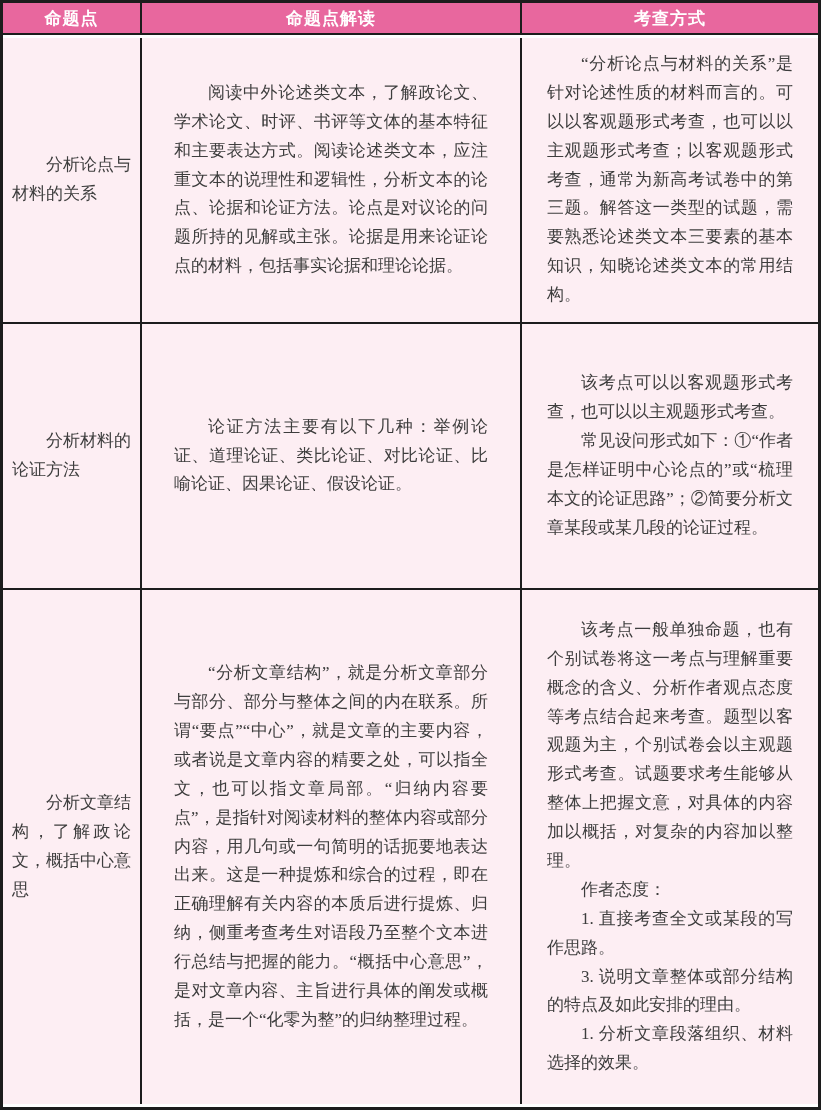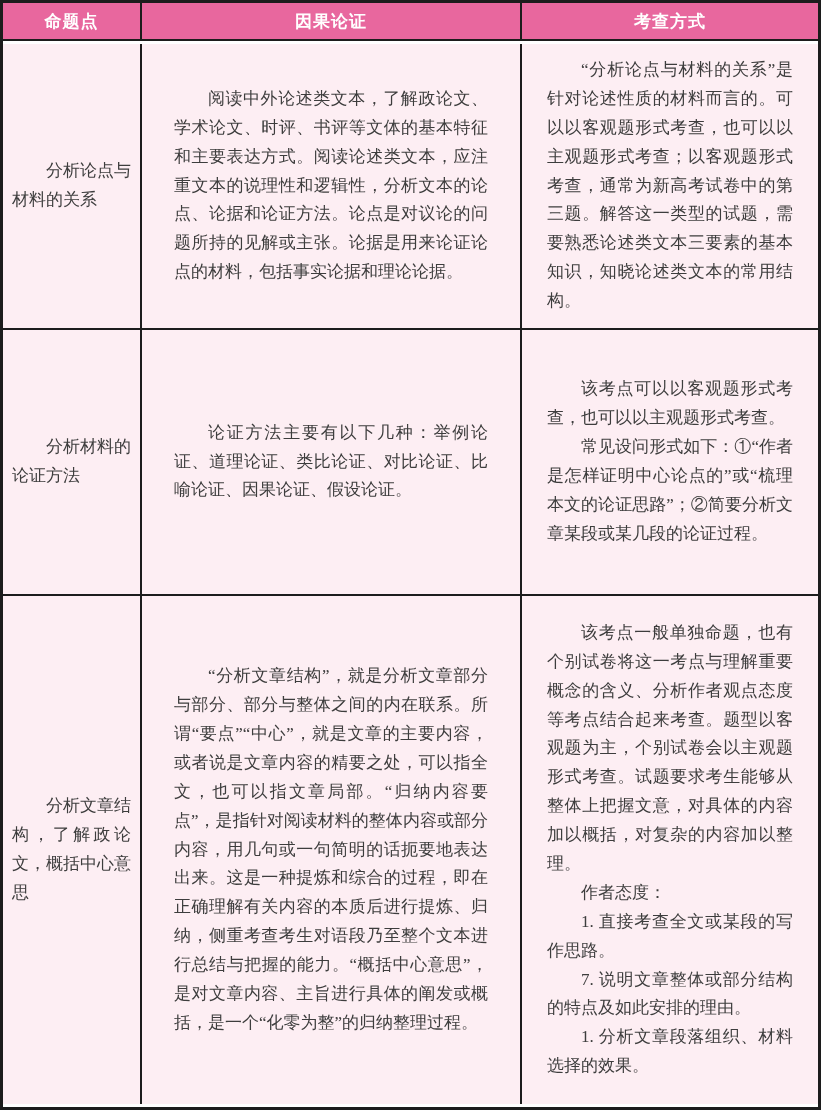--- a/index.html
+++ b/index.html
@@ -21,21 +21,21 @@
     border:3px solid var(--border);
     background:#ffffff;
     display:flex;flex-direction:column;
   }
   
   .thead{
     display:grid;
     grid-template-columns:137px 380px 1fr;
     background:var(--header-bg);
     border-bottom:2px solid var(--border);
-    height:38px;flex:0 0 auto;
+    height:32px;flex:0 0 auto;
   }
   .th{
     display:flex;align-items:center;justify-content:center;
     color:var(--header-text);
     font-weight:bold;
     font-size:17px;
     letter-spacing:1px;
   }
   .th + .th{border-left:2px solid var(--border);}
   .gap{height:3px;background:#ffffff;flex:0 0 auto;}
@@ -64,21 +64,21 @@
   .td.method{padding:12px 25px;}
   .td p{text-indent:2em;margin:0;}
 </style>
 </head>
 <body>
 
 <div class="sheet">
 
   <div class="thead">
     <div class="th">命题点</div>
-    <div class="th">因果论证</div>
+    <div class="th">命题点解读</div>
     <div class="th">考查方式</div>
   </div>
 
   <div class="gap"></div>
 
   <div class="tbody">
 
     <div class="trow r1">
       <div class="td point">
         <p>分析论点与材料的关系</p>
@@ -108,21 +108,21 @@
       <div class="td point">
         <p>分析文章结构，了解政论文，概括中心意思</p>
       </div>
       <div class="td interp">
         <p>“分析文章结构”，就是分析文章部分与部分、部分与整体之间的内在联系。所谓“要点”“中心”，就是文章的主要内容，或者说是文章内容的精要之处，可以指全文，也可以指文章局部。“归纳内容要点”，是指针对阅读材料的整体内容或部分内容，用几句或一句简明的话扼要地表达出来。这是一种提炼和综合的过程，即在正确理解有关内容的本质后进行提炼、归纳，侧重考查考生对语段乃至整个文本进行总结与把握的能力。“概括中心意思”，是对文章内容、主旨进行具体的阐发或概括，是一个“化零为整”的归纳整理过程。</p>
       </div>
       <div class="td method">
         <p>该考点一般单独命题，也有个别试卷将这一考点与理解重要概念的含义、分析作者观点态度等考点结合起来考查。题型以客观题为主，个别试卷会以主观题形式考查。试题要求考生能够从整体上把握文意，对具体的内容加以概括，对复杂的内容加以整理。</p>
         <p>作者态度：</p>
         <p>1. 直接考查全文或某段的写作思路。</p>
-        <p>7. 说明文章整体或部分结构的特点及如此安排的理由。</p>
+        <p>3. 说明文章整体或部分结构的特点及如此安排的理由。</p>
         <p>1. 分析文章段落组织、材料选择的效果。</p>
       </div>
     </div>
 
   </div>
 
   <div class="gap"></div>
 
 </div>
 

